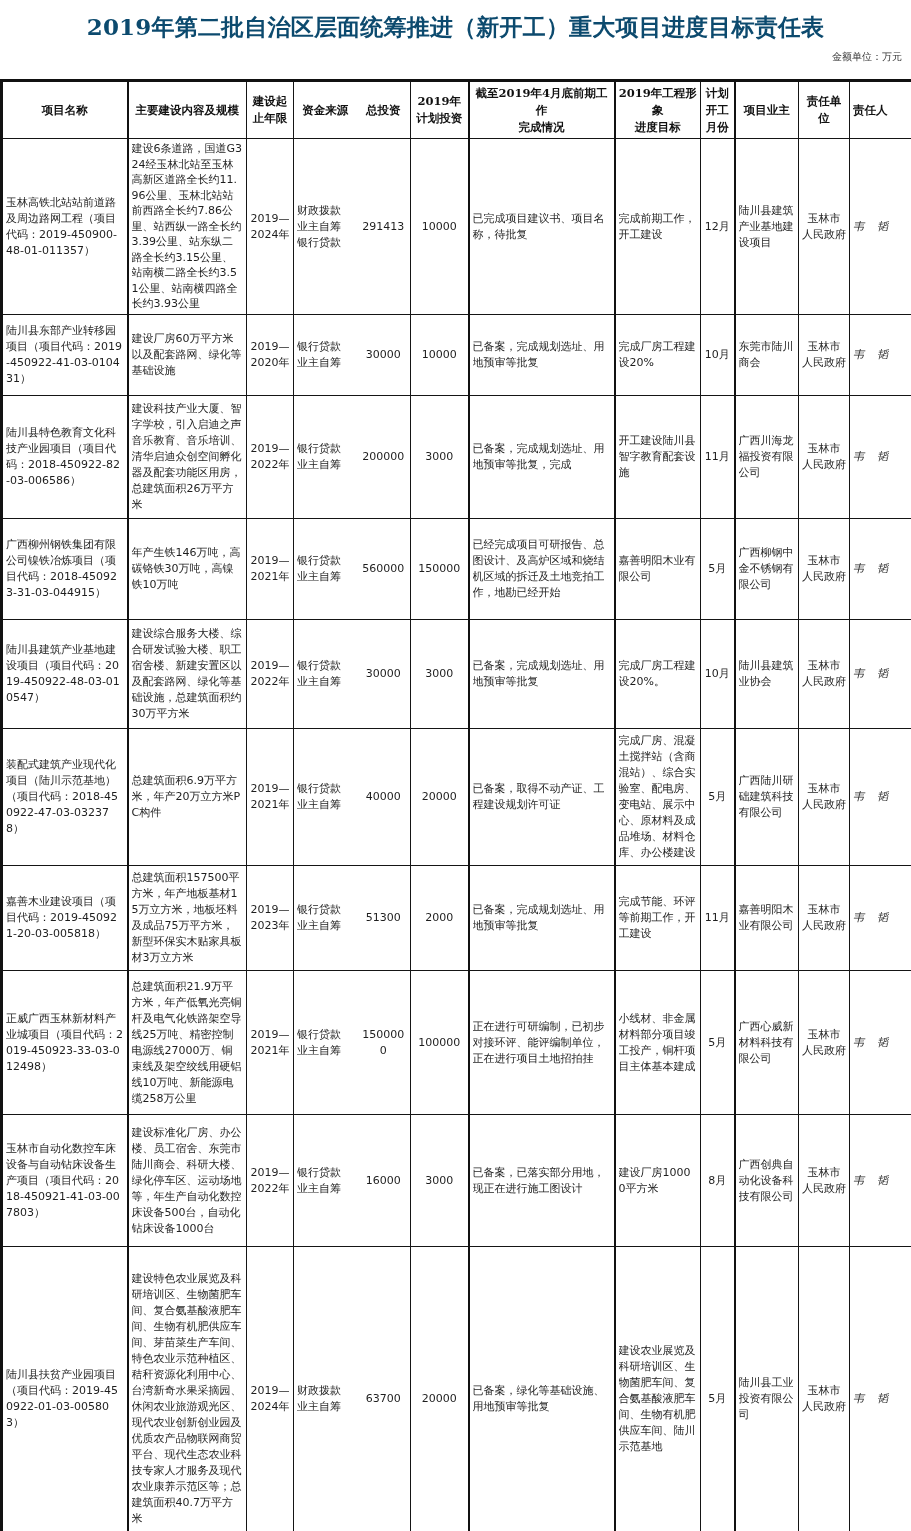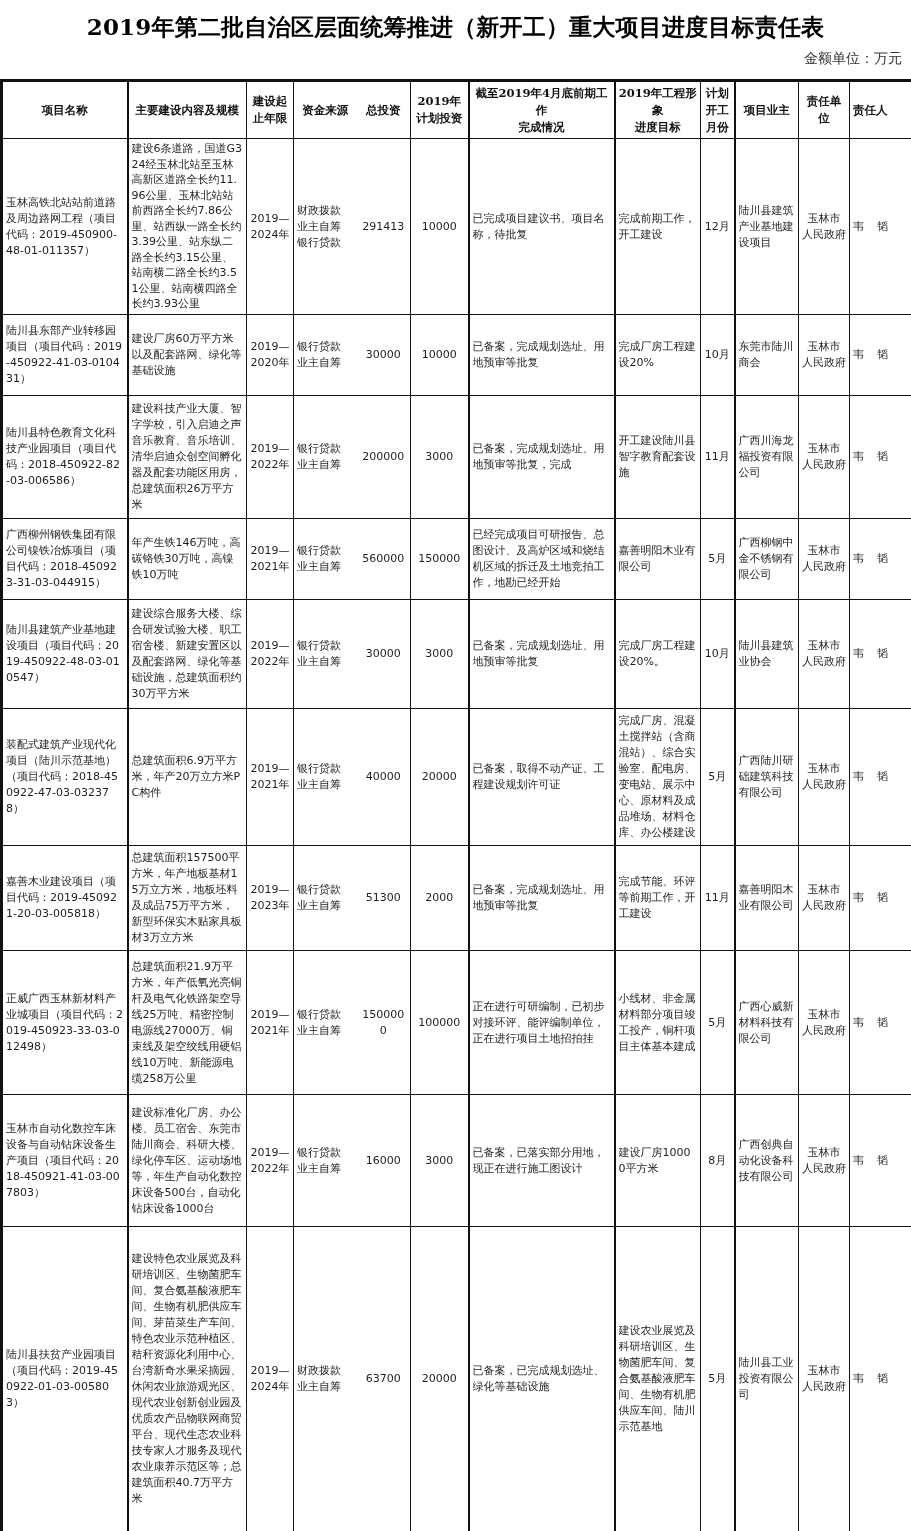--- a/index.html
+++ b/index.html
@@ -4,24 +4,24 @@
 <style>
   html, body { margin:0; padding:0; }
   body {
     width:911px; height:1531px; position:relative; overflow:hidden;
     background:#ffffff; color:#1e1e1e;
     font-family:"DejaVu Sans", sans-serif;
   }
   .doc-title {
     position:absolute; top:12px; left:0; width:911px; text-align:center;
     font-family:"DejaVu Serif", serif; font-weight:bold; font-size:23px;
-    color:#000000; letter-spacing:0.2px; white-space:nowrap;
+    color:#0c4a6e; letter-spacing:0.2px; white-space:nowrap;
   }
   .unit-note {
-    position:absolute; top:50px; right:9px; font-size:14px; color:#333;
+    position:absolute; top:50px; right:9px; font-size:10px; color:#333;
     white-space:nowrap;
   }
   table.progress-table {
     position:absolute; top:79px; left:0; width:911px;
     border-collapse:collapse; table-layout:fixed;
     border-top:3px solid #111; border-left:3px solid #111;
     border-bottom:2px solid #111;
   }
   .progress-table td, .progress-table th {
     border:1.5px solid #151515; padding:0 3px; vertical-align:middle;
@@ -32,26 +32,26 @@
     font-family:"DejaVu Serif", serif; font-weight:bold; font-size:11.5px;
     line-height:17px; text-align:center; color:#111;
   }
   .progress-table .c { overflow:hidden; white-space:pre-line; }
   .thick-r { border-right:2.6px solid #111 !important; }
   .no-r { border-right:none !important; }
   .no-l { border-left:none !important; }
   .last { border-right:none !important; }
   .ctr { text-align:center; }
   .lft { text-align:left; }
-  .person { letter-spacing:1px; }
+  .person { letter-spacing:1px;font-style:italic; }
   tr.hdr { height:58px; }
   tr.r1 { height:176px; } tr.r1 .c { max-height:174px; }
   tr.r2 { height:81px; }  tr.r2 .c { max-height:79px; }
   tr.r3 { height:123px; } tr.r3 .c { max-height:121px; }
-  tr.r4 { height:81px; }  tr.r4 .c { max-height:79px; }
+  tr.r4 { height:101px; }  tr.r4 .c { max-height:79px; }
   tr.r5 { height:109px; } tr.r5 .c { max-height:107px; }
   tr.r6 { height:137px; } tr.r6 .c { max-height:135px; }
   tr.r7 { height:105px; } tr.r7 .c { max-height:103px; }
   tr.r8 { height:144px; } tr.r8 .c { max-height:142px; }
   tr.r9 { height:132px; } tr.r9 .c { max-height:130px; }
   tr.r10 { height:306px; } tr.r10 .c { max-height:304px; }
   tr.r1 td.content-col { line-height:15.5px; }
 </style>
 </head>
 <body>
@@ -506,21 +506,21 @@
           <div class="c">财政拨款
 业主自筹</div>
         </td>
       <td class="ctr no-l">
           <div class="c">63700</div>
         </td>
       <td class="ctr thick-r">
           <div class="c">20000</div>
         </td>
       <td class="lft thick-r">
-          <div class="c">已备案，已完成规划选址、绿化等基础设施</div>
+          <div class="c">已备案，绿化等基础设施、用地预审等批复</div>
         </td>
       <td class="lft">
           <div class="c">建设农业展览及科研培训区、生物菌肥车间、复合氨基酸液肥车间、生物有机肥供应车间、陆川示范基地</div>
         </td>
       <td class="ctr thick-r">
           <div class="c">5月</div>
         </td>
       <td class="lft">
           <div class="c">陆川县工业投资有限公司</div>
         </td>

